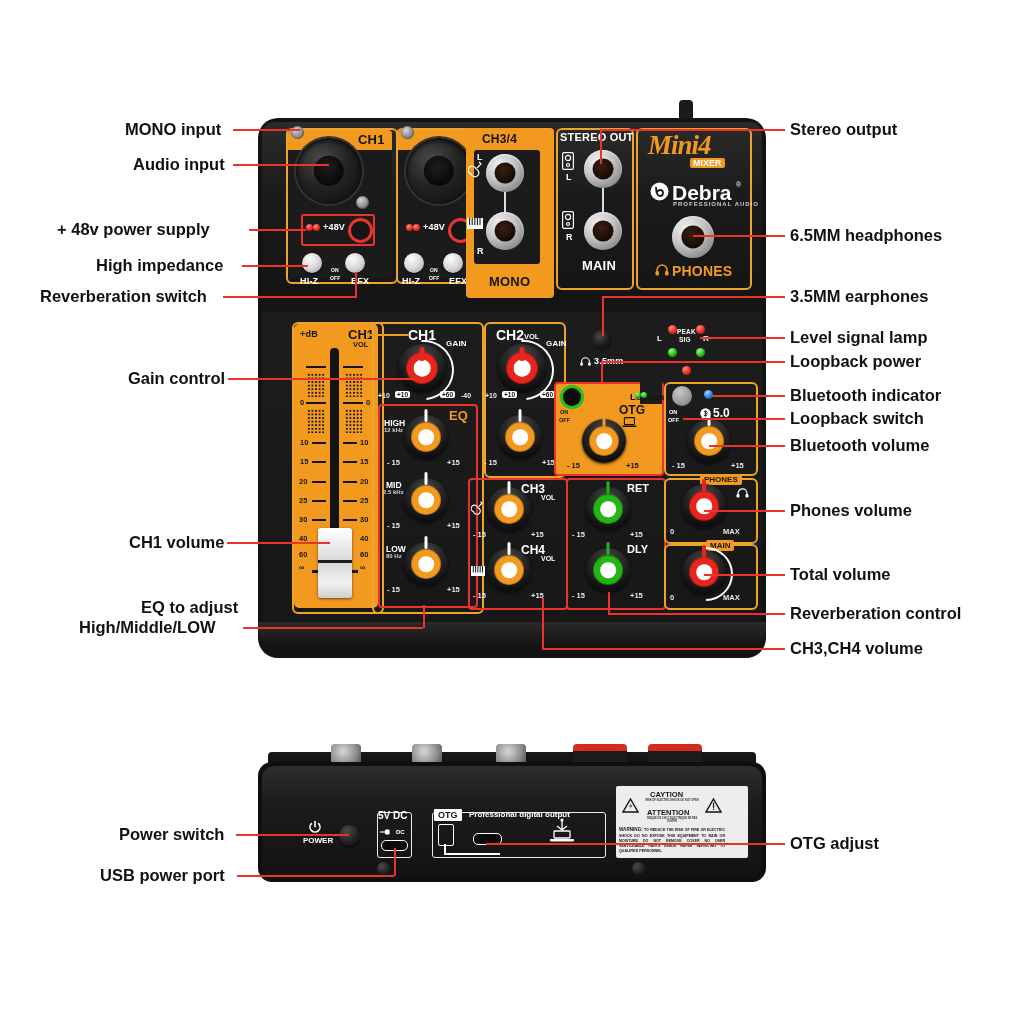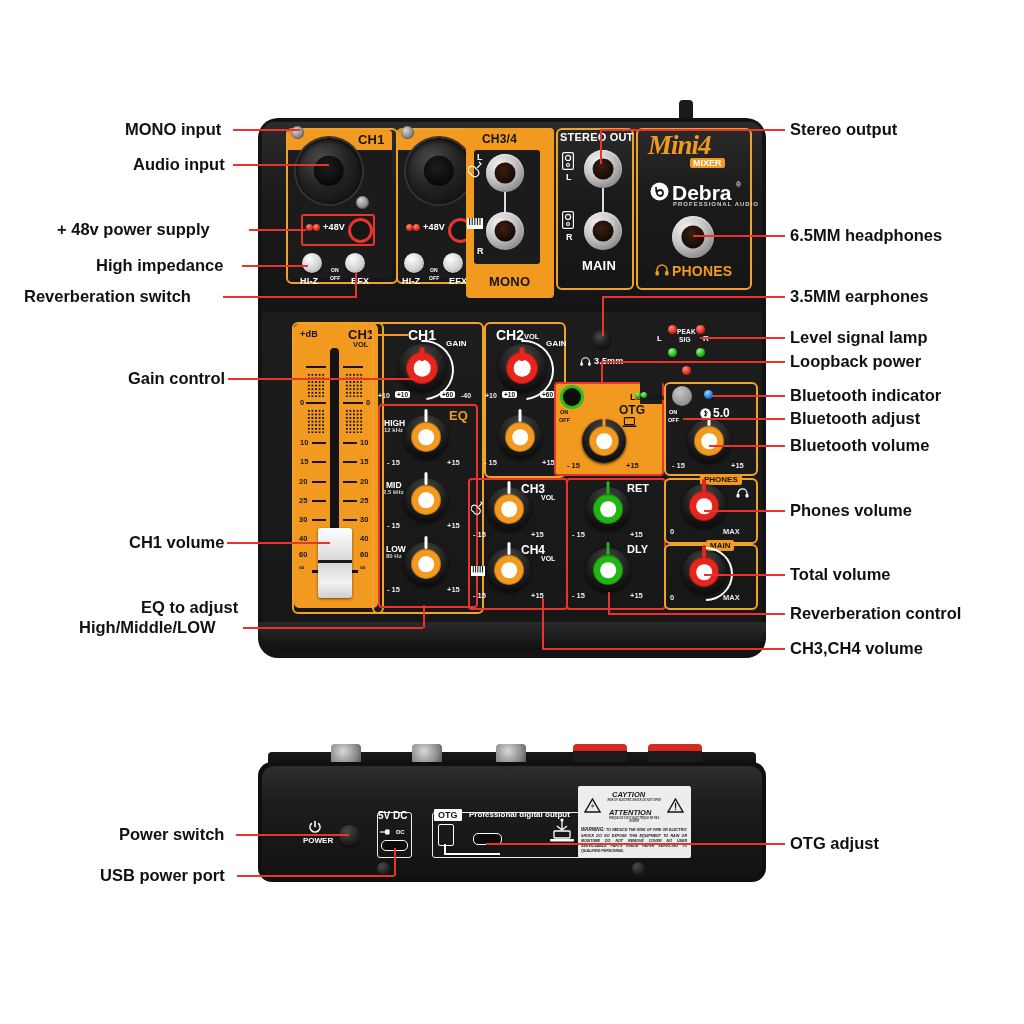--- a/index.html
+++ b/index.html
@@ -524,21 +524,21 @@
   <div class="abs" style="left:444px;top:844px;width:1.5px;height:10px;background:#fff;"></div>
   <div class="abs" style="left:444px;top:853px;width:56px;height:1.5px;background:#fff;"></div>
   <div class="abs" style="left:473px;top:833px;width:27px;height:10px;border-radius:5px;border:1.4px solid #fff;background:#0b0b0b;"></div>
   <svg class="abs" width="32" height="26" viewBox="0 0 32 26" style="left:546px;top:818px;">
     <path d="M16 3 V12 M16 12 L11 8 M16 12 L21 8" stroke="#fff" stroke-width="1.3" fill="none"></path>
     <circle cx="16" cy="2" r="1.6" fill="#fff"></circle>
     <rect x="8" y="13" width="16" height="7" rx="0.8" fill="none" stroke="#fff" stroke-width="1.3"></rect>
     <rect x="4" y="21" width="24" height="2.4" rx="0.8" fill="#fff"></rect>
   </svg>
 
-  <div class="warnLabel" style="left:578px;top:786px;width:113px;height:72px;font-style:italic;">
+  <div class="warnLabel" style="left:616px;top:786px;width:132px;height:72px;">
     <div style="position:absolute;left:34px;top:4px;font-size:7.5px;font-weight:700;color:#151515;">CAYTION</div>
     <div style="position:absolute;left:28px;top:13px;width:56px;font-size:2.6px;font-weight:700;color:#333;text-align:center;line-height:1.25;">RISK OF ELECTRIC SHOCK DO NOT OPEN</div>
     <div style="position:absolute;left:31px;top:22px;font-size:7.5px;font-weight:700;color:#151515;">ATTENTION</div>
     <div style="position:absolute;left:26px;top:31px;width:60px;font-size:2.6px;font-weight:700;color:#333;text-align:center;line-height:1.25;">RISQUE DE CHOC ELECTRIQUE NE PAS OUVRIR</div>
     <svg style="position:absolute;left:6px;top:12px;" width="17" height="15" viewBox="0 0 17 15">
       <path d="M8.5 1 L16 14 H1 Z" fill="none" stroke="#151515" stroke-width="1.4"></path>
       <path d="M9.6 4.6 L7 8.4 h2.2 L7.4 11.6 L10.4 7.6 H8.2 Z" fill="#151515"></path>
     </svg>
     <svg style="position:absolute;left:89px;top:12px;" width="17" height="15" viewBox="0 0 17 15">
       <path d="M8.5 1 L16 14 H1 Z" fill="none" stroke="#151515" stroke-width="1.4"></path>
@@ -558,21 +558,21 @@
 
   <div class="calloutText abs" style="left:133px;top:155px;">Audio input</div>
   <div class="leader" style="left:233px;top:164px;width:96px;"></div>
 
   <div class="calloutText abs" style="left:57px;top:220px;">+ 48v power supply</div>
   <div class="leader" style="left:249px;top:229px;width:57px;"></div>
 
   <div class="calloutText abs" style="left:96px;top:256px;">High impedance</div>
   <div class="leader" style="left:242px;top:265px;width:66px;"></div>
 
-  <div class="calloutText abs" style="left:24px;top:287px;">Reverberation switch</div>
+  <div class="calloutText abs" style="left:40px;top:287px;">Reverberation switch</div>
   <div class="leader" style="left:223px;top:296px;width:132px;"></div>
   <div class="leaderV" style="left:355px;top:272px;height:26px;"></div>
 
   <div class="calloutText abs" style="left:128px;top:369px;">Gain control</div>
   <div class="leader" style="left:228px;top:378px;width:186px;"></div>
 
   <div class="calloutText abs" style="left:129px;top:533px;">CH1 volume</div>
   <div class="leader" style="left:227px;top:542px;width:103px;"></div>
 
   <div class="calloutText two abs" style="left:141px;top:598px;">EQ to adjust</div>
@@ -601,21 +601,21 @@
   <div class="calloutText abs" style="left:790px;top:328px;">Level signal lamp</div>
   <div class="leader" style="left:700px;top:337px;width:85px;"></div>
 
   <div class="calloutText abs" style="left:790px;top:352px;">Loopback power</div>
   <div class="leader" style="left:601px;top:361px;width:184px;"></div>
   <div class="leaderV" style="left:601px;top:361px;height:22px;"></div>
 
   <div class="calloutText abs" style="left:790px;top:386px;">Bluetooth indicator</div>
   <div class="leader" style="left:712px;top:395px;width:73px;"></div>
 
-  <div class="calloutText abs" style="left:790px;top:409px;">Bluetooth adjust</div>
+  <div class="calloutText abs" style="left:790px;top:409px;">Loopback switch</div>
   <div class="leader" style="left:683px;top:418px;width:102px;"></div>
 
   <div class="calloutText abs" style="left:790px;top:436px;">Bluetooth volume</div>
   <div class="leader" style="left:709px;top:445px;width:76px;"></div>
 
   <div class="calloutText abs" style="left:790px;top:501px;">Phones volume</div>
   <div class="leader" style="left:704px;top:510px;width:81px;"></div>
 
   <div class="calloutText abs" style="left:790px;top:565px;">Total volume</div>
   <div class="leader" style="left:704px;top:574px;width:81px;"></div>

